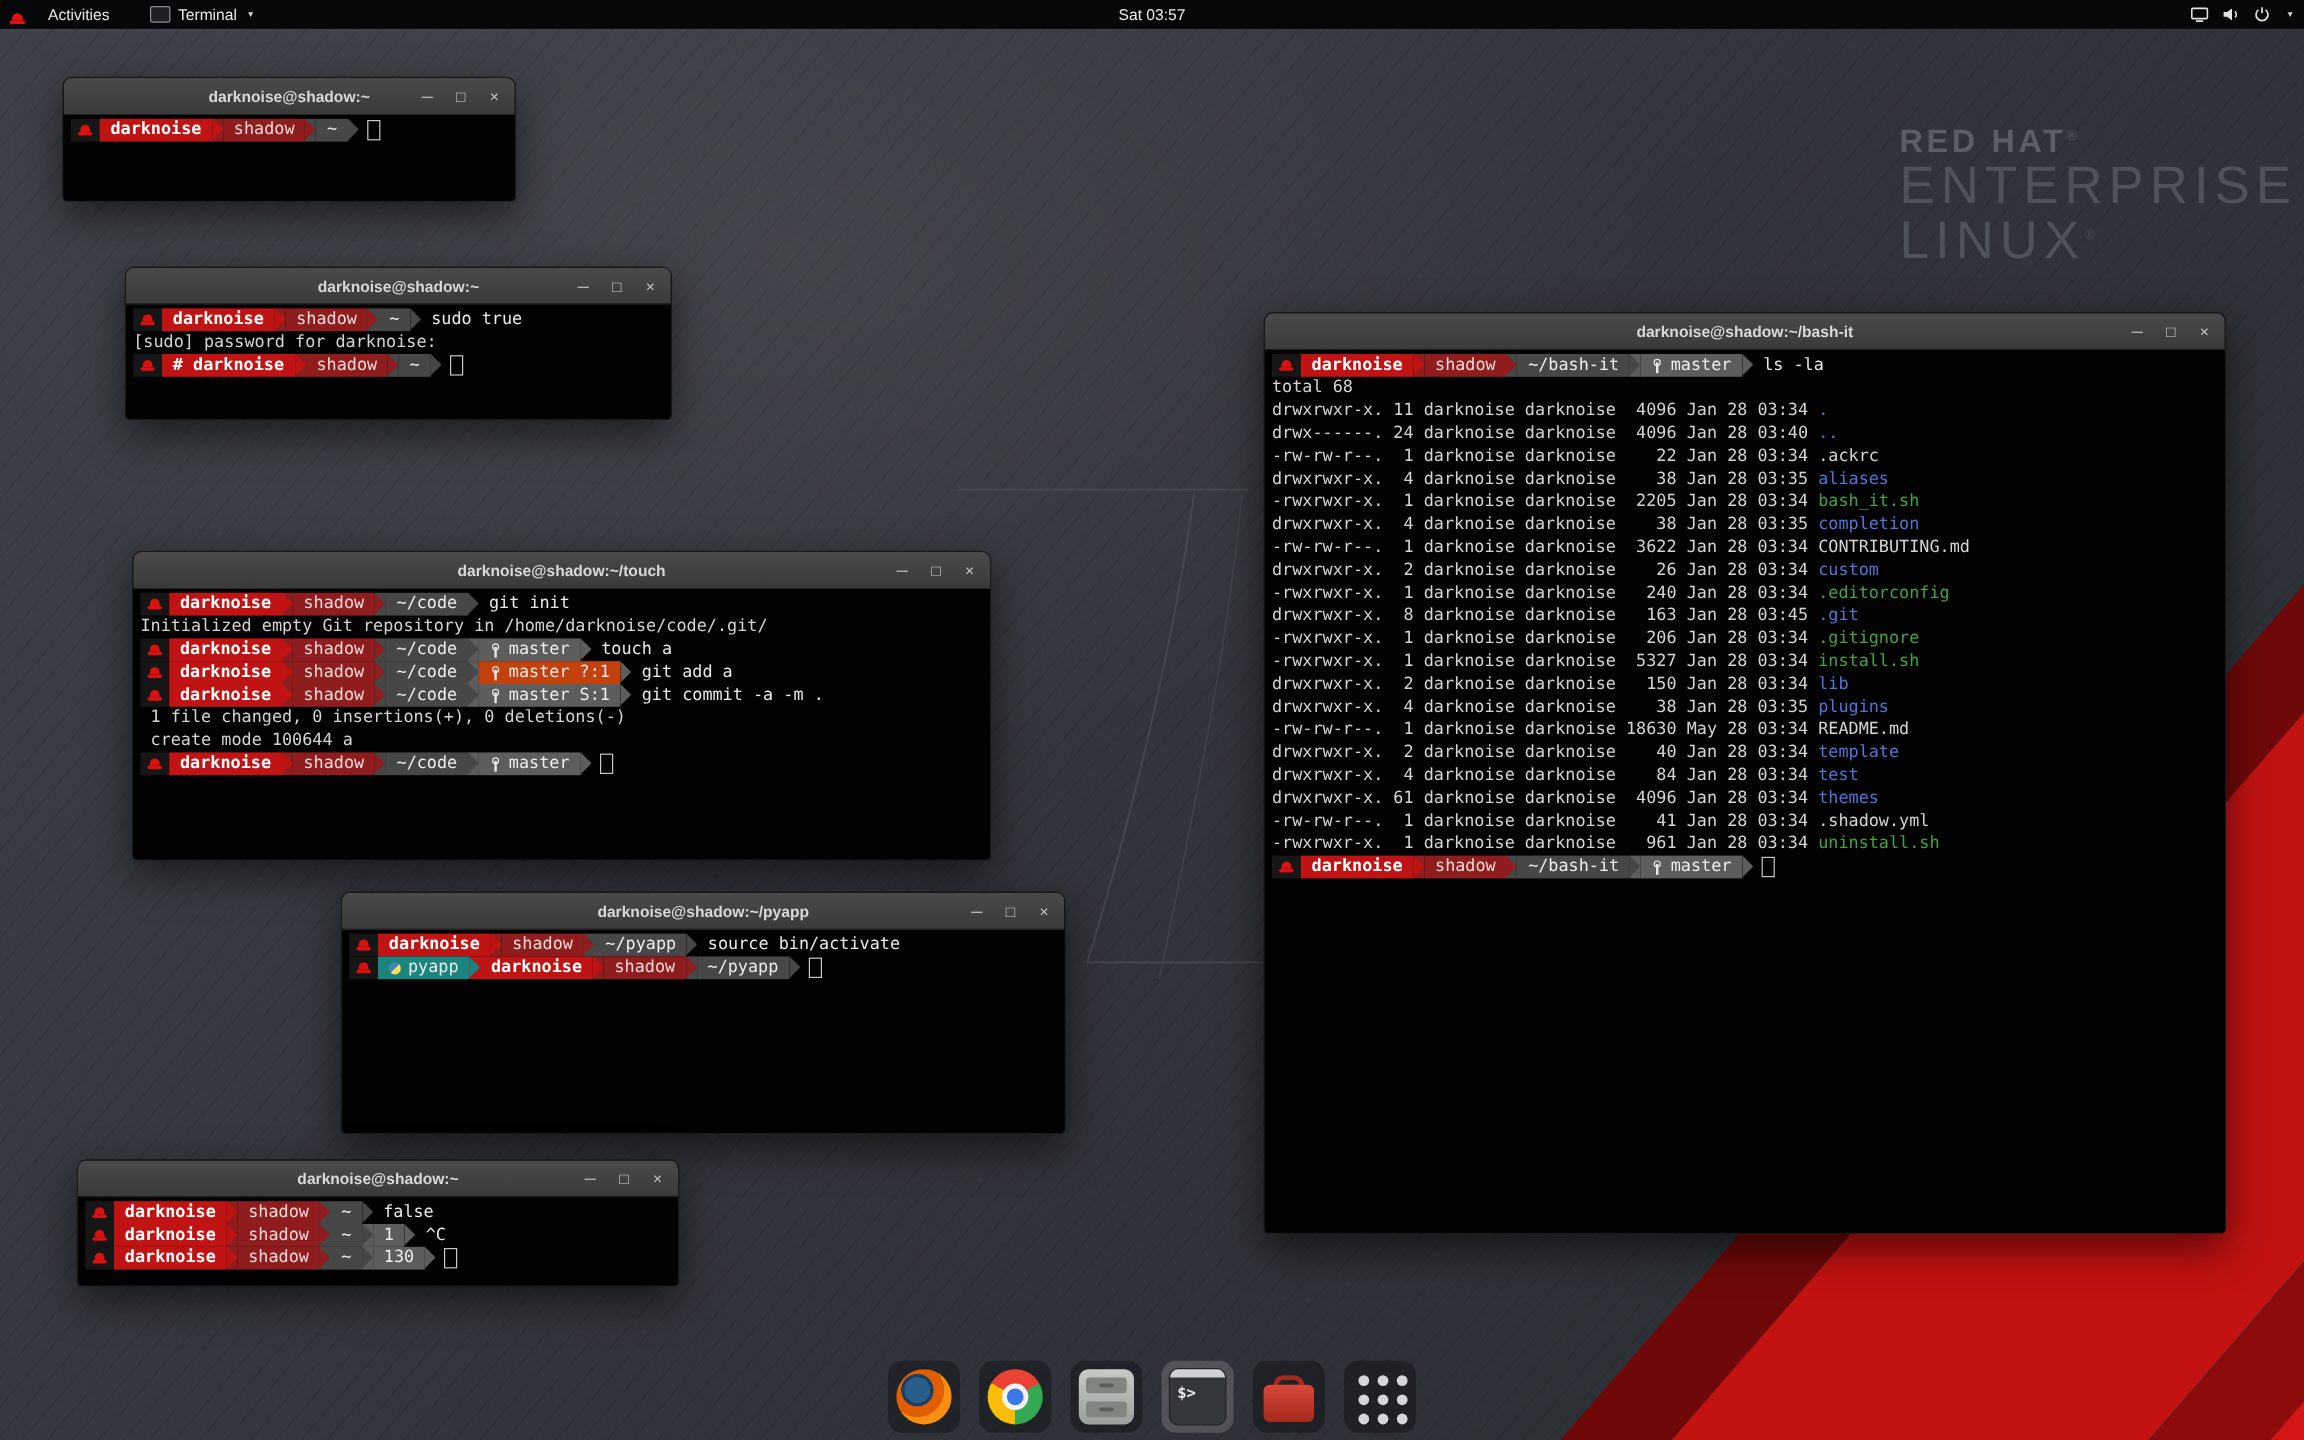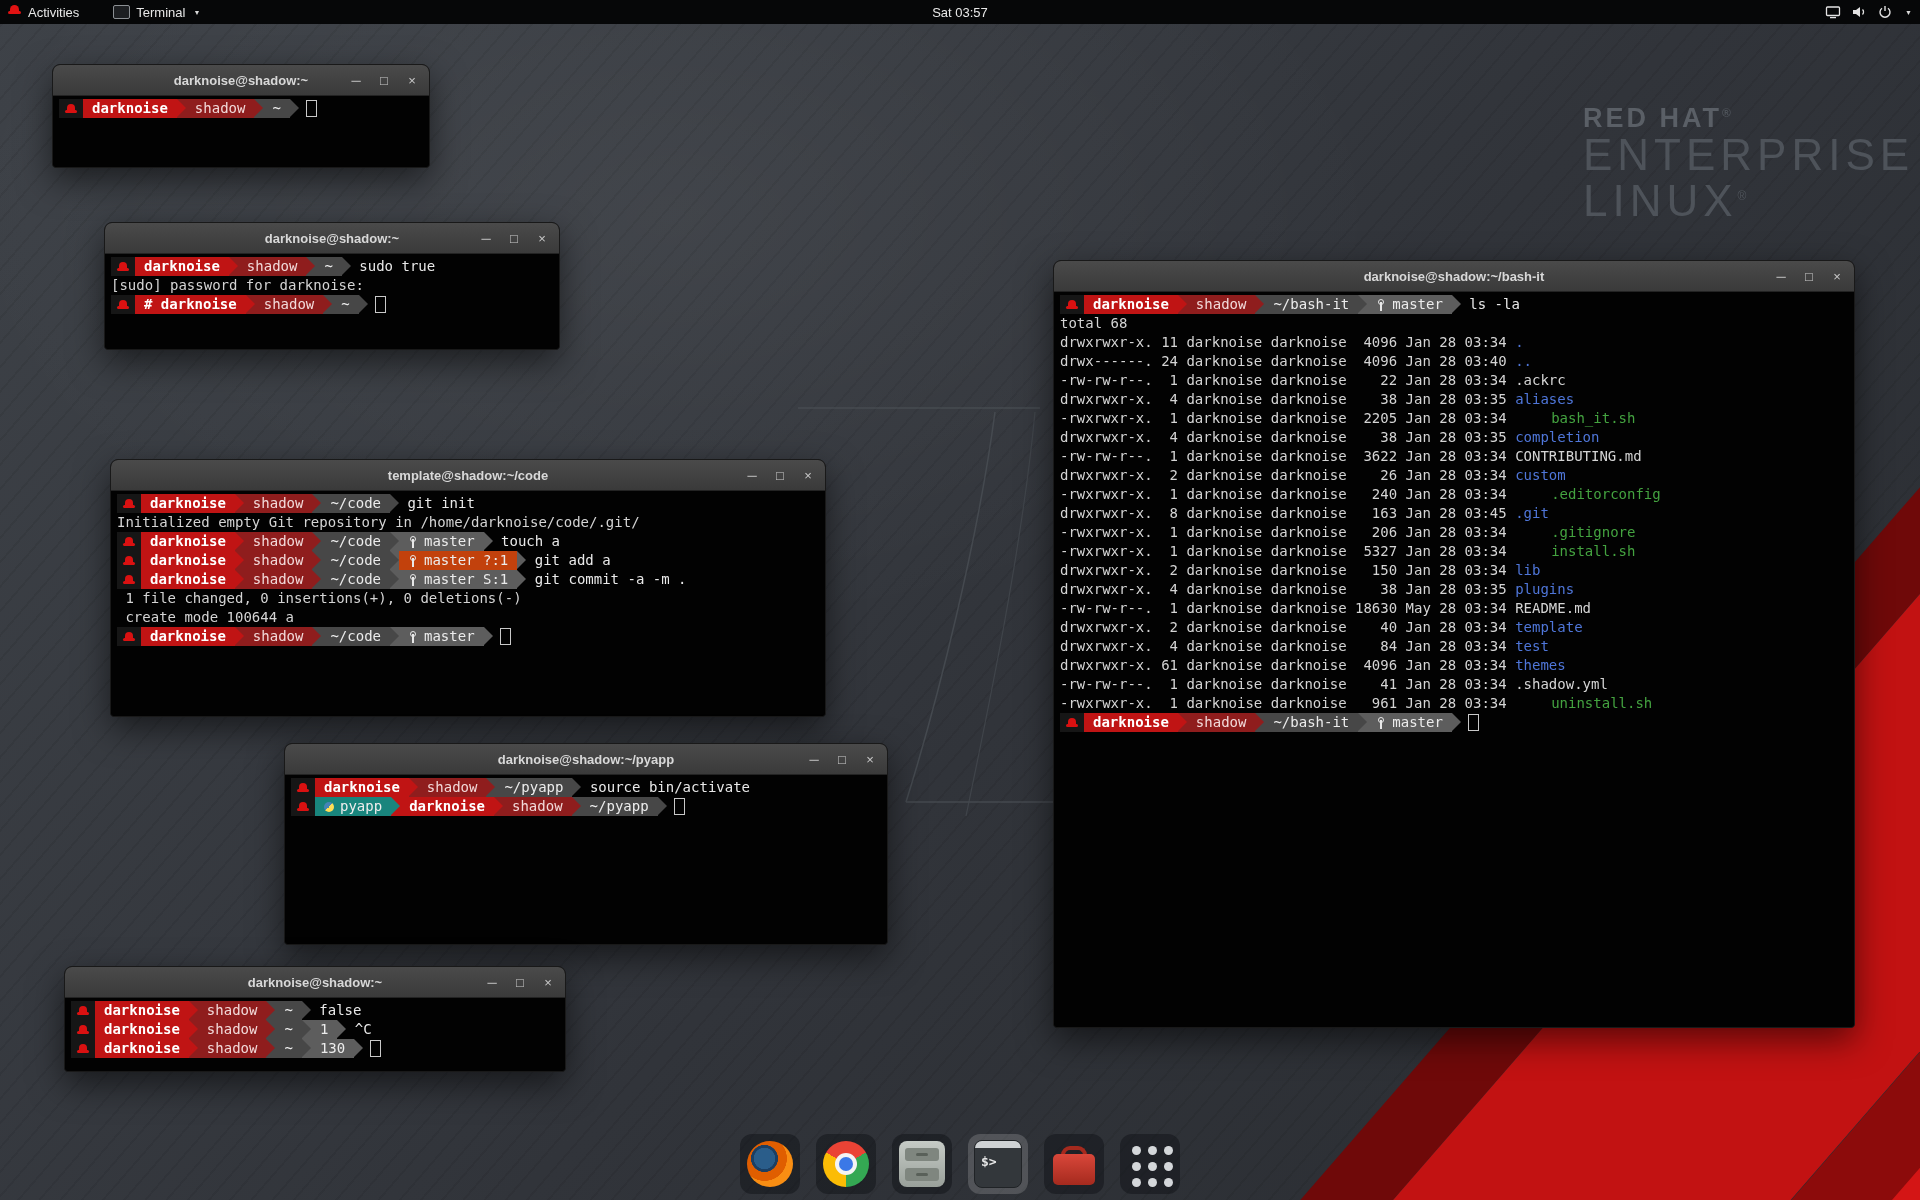--- a/index.html
+++ b/index.html
@@ -19,21 +19,21 @@
   .stripe.b2{left:1191px;top:1102px;width:1700px;height:280px;background:#d41515;}
   .curves{position:absolute;left:790px;top:400px;z-index:0;opacity:.75;}
   .brand{position:absolute;left:1583px;top:104px;z-index:1;line-height:1.04;user-select:none;}
   .brand .l1{font-size:27px;font-weight:bold;letter-spacing:3px;color:#5a5f66;}
   .brand .l2,.brand .l3{font-size:44px;font-weight:normal;letter-spacing:5px;color:#4e535a;}
   .brand sup{font-size:12px;color:#4e535a;}
 
   
   .topbar{position:absolute;left:0;top:0;width:1920px;height:24px;background:#060708;
     color:#e8e8e8;font-size:13px;display:flex;align-items:center;z-index:50;}
-  .tb-left{display:flex;align-items:flex-start;gap:7px;padding-left:8px;cursor:pointer;}
+  .tb-left{display:flex;align-items:flex-end;gap:19px;padding-left:8px;cursor:pointer;}
   .tb-appmenu{display:flex;align-items:center;gap:6px;margin-left:34px;cursor:pointer;}
   .mini-term{width:15px;height:12px;background:#1d1f22;border:1px solid #8b8f93;border-radius:2px;}
   .tb-caret{font-size:7px;color:#d9d9d9;margin-left:2px;}
   .tb-clock{position:absolute;left:50%;transform:translateX(-50%);cursor:pointer;}
   .tb-right{position:absolute;right:8px;display:flex;align-items:center;gap:10px;cursor:pointer;}
   .tb-right svg{display:block;}
 
   
   .rh{position:relative;display:inline-block;width:13px;height:9px;}
   .rh::before{content:'';position:absolute;left:2px;top:0;width:9px;height:6px;background:#e11212;border-radius:5px 5px 0 0;}
@@ -53,21 +53,21 @@
     font-family:"DejaVu Sans Mono",monospace;font-size:14px;color:#e0e0e0;cursor:text;}
   .tline{display:flex;align-items:stretch;height:19px;line-height:19px;}
   .seg{display:flex;align-items:center;padding:0 9px;white-space:pre;color:#ececec;}
   .sg-user{color:#ffffff;font-weight:bold;}
   .sg-host{color:#f2dada;}
   .sg-hat{padding:0 6px;}
   .ttext{white-space:pre;}
   .cmd{color:#e9e9e9;}
   .pl{color:var(--plain,#d4d4d4);}
   .dir{color:var(--dir,#4f76d9);}
-  .exec{color:var(--exec,#44a340);margin-left:36px;}
+  .exec{color:var(--exec,#44a340);}
   .parrow{flex:0 0 9px;width:9px;position:relative;overflow:hidden;}
   .ptri{position:absolute;left:0;top:0;display:block;width:0;height:0;
     border-top:9.5px solid transparent;border-bottom:9.5px solid transparent;border-left:9px solid #000;}
   .tcursor{width:9px;height:15px;border:1px solid #c9c9c9;align-self:center;margin-left:7px;}
   .ico{display:inline-block;position:relative;flex:0 0 auto;}
   .ico-redhat{width:12px;height:9px;}
   .ico-redhat::before{content:'';position:absolute;left:2px;top:0;width:8px;height:6px;background:#da1111;border-radius:4px 4px 0 0;}
   .ico-redhat::after{content:'';position:absolute;left:0;bottom:0;width:12px;height:3px;background:#da1111;border-radius:2px;}
   .ico-branch{width:10px;height:12px;margin-right:6px;}
   .ico-branch::before{content:'';position:absolute;left:4px;top:3px;width:2px;height:9px;background:#e8e8e8;}
@@ -228,21 +228,21 @@
         <span class="parrow">
           <i class="ptri" style="border-left-color: rgb(71, 71, 71);"></i>
         </span>
         <span class="tcursor"></span>
       </div>
     </div>
 </div>
 
 <div class="window" style="left:110px;top:459px;width:714px;height:256px">
   <div class="titlebar">
-    <span class="title">template@shadow:~/code</span>
+    <span class="title">darknoise@shadow:~/touch</span>
     <span class="controls">
       <span class="wbtn">─</span>
       <span class="wbtn">□</span>
       <span class="wbtn">×</span>
     </span>
   </div>
   <div class="term">
       <div class="tline">
         <span class="seg sg-hat" style="background: rgb(22, 22, 22);"><span class="ico ico-redhat"></span></span>
         <span class="seg sg-user" style="background: rgb(192, 20, 20);">darknoise</span>

